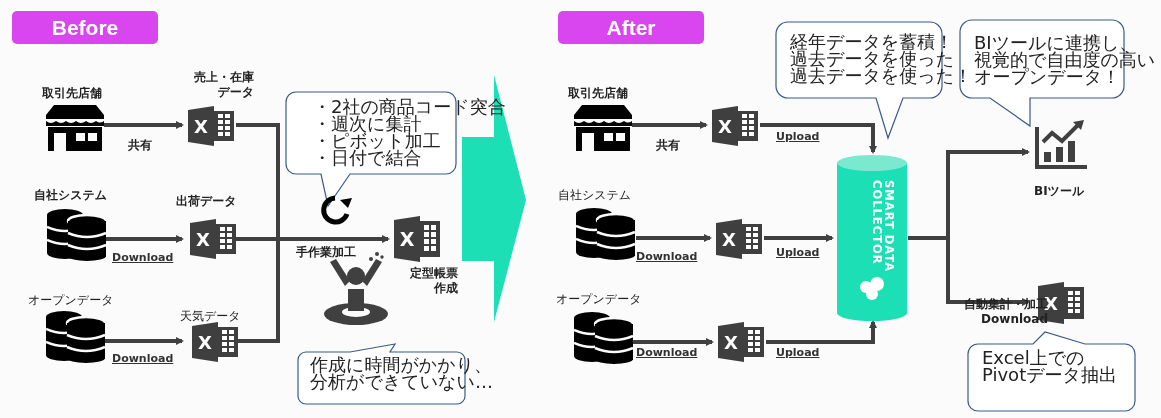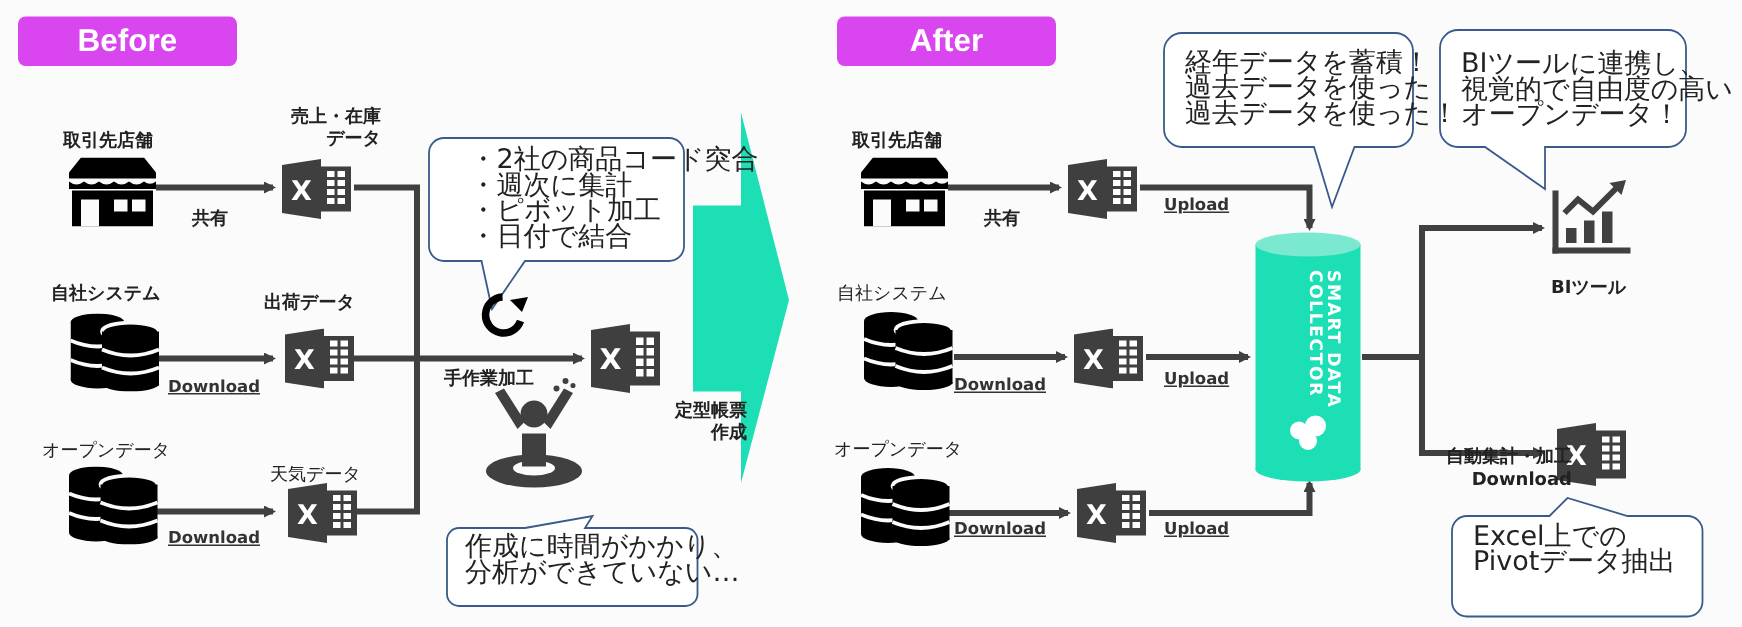--- a/index.html
+++ b/index.html
@@ -340,21 +340,21 @@
 <div class="en" style="left:112px;top:352px;">Download</div>
 <div class="lbl n" style="left:180px;top:309px;">天気データ</div>
 
 <div class="bubble-text" style="left:300px;top:98px;margin-left:13px;">
   <div>・2社の商品コード突合</div>
   <div>・週次に集計</div>
   <div>・ピボット加工</div>
   <div>・日付で結合</div>
 </div>
 <div class="lbl" style="left:296px;top:245px;">手作業加工</div>
-<div class="lbl c" style="left:402px;top:266px;width:56px;margin-left:40px;">
+<div class="lbl c" style="left:402px;top:266px;width:56px;">
   <div>定型帳票</div>
   <div>作成</div>
 </div>
 <div class="bubble-text" style="left:310px;top:356px;">
   <div>作成に時間がかかり、</div>
   <div>分析ができていない…</div>
 </div>
 
 <div class="lbl" style="left:568px;top:86px;">取引先店舗</div>
 <div class="lbl" style="left:656px;top:138px;">共有</div>

